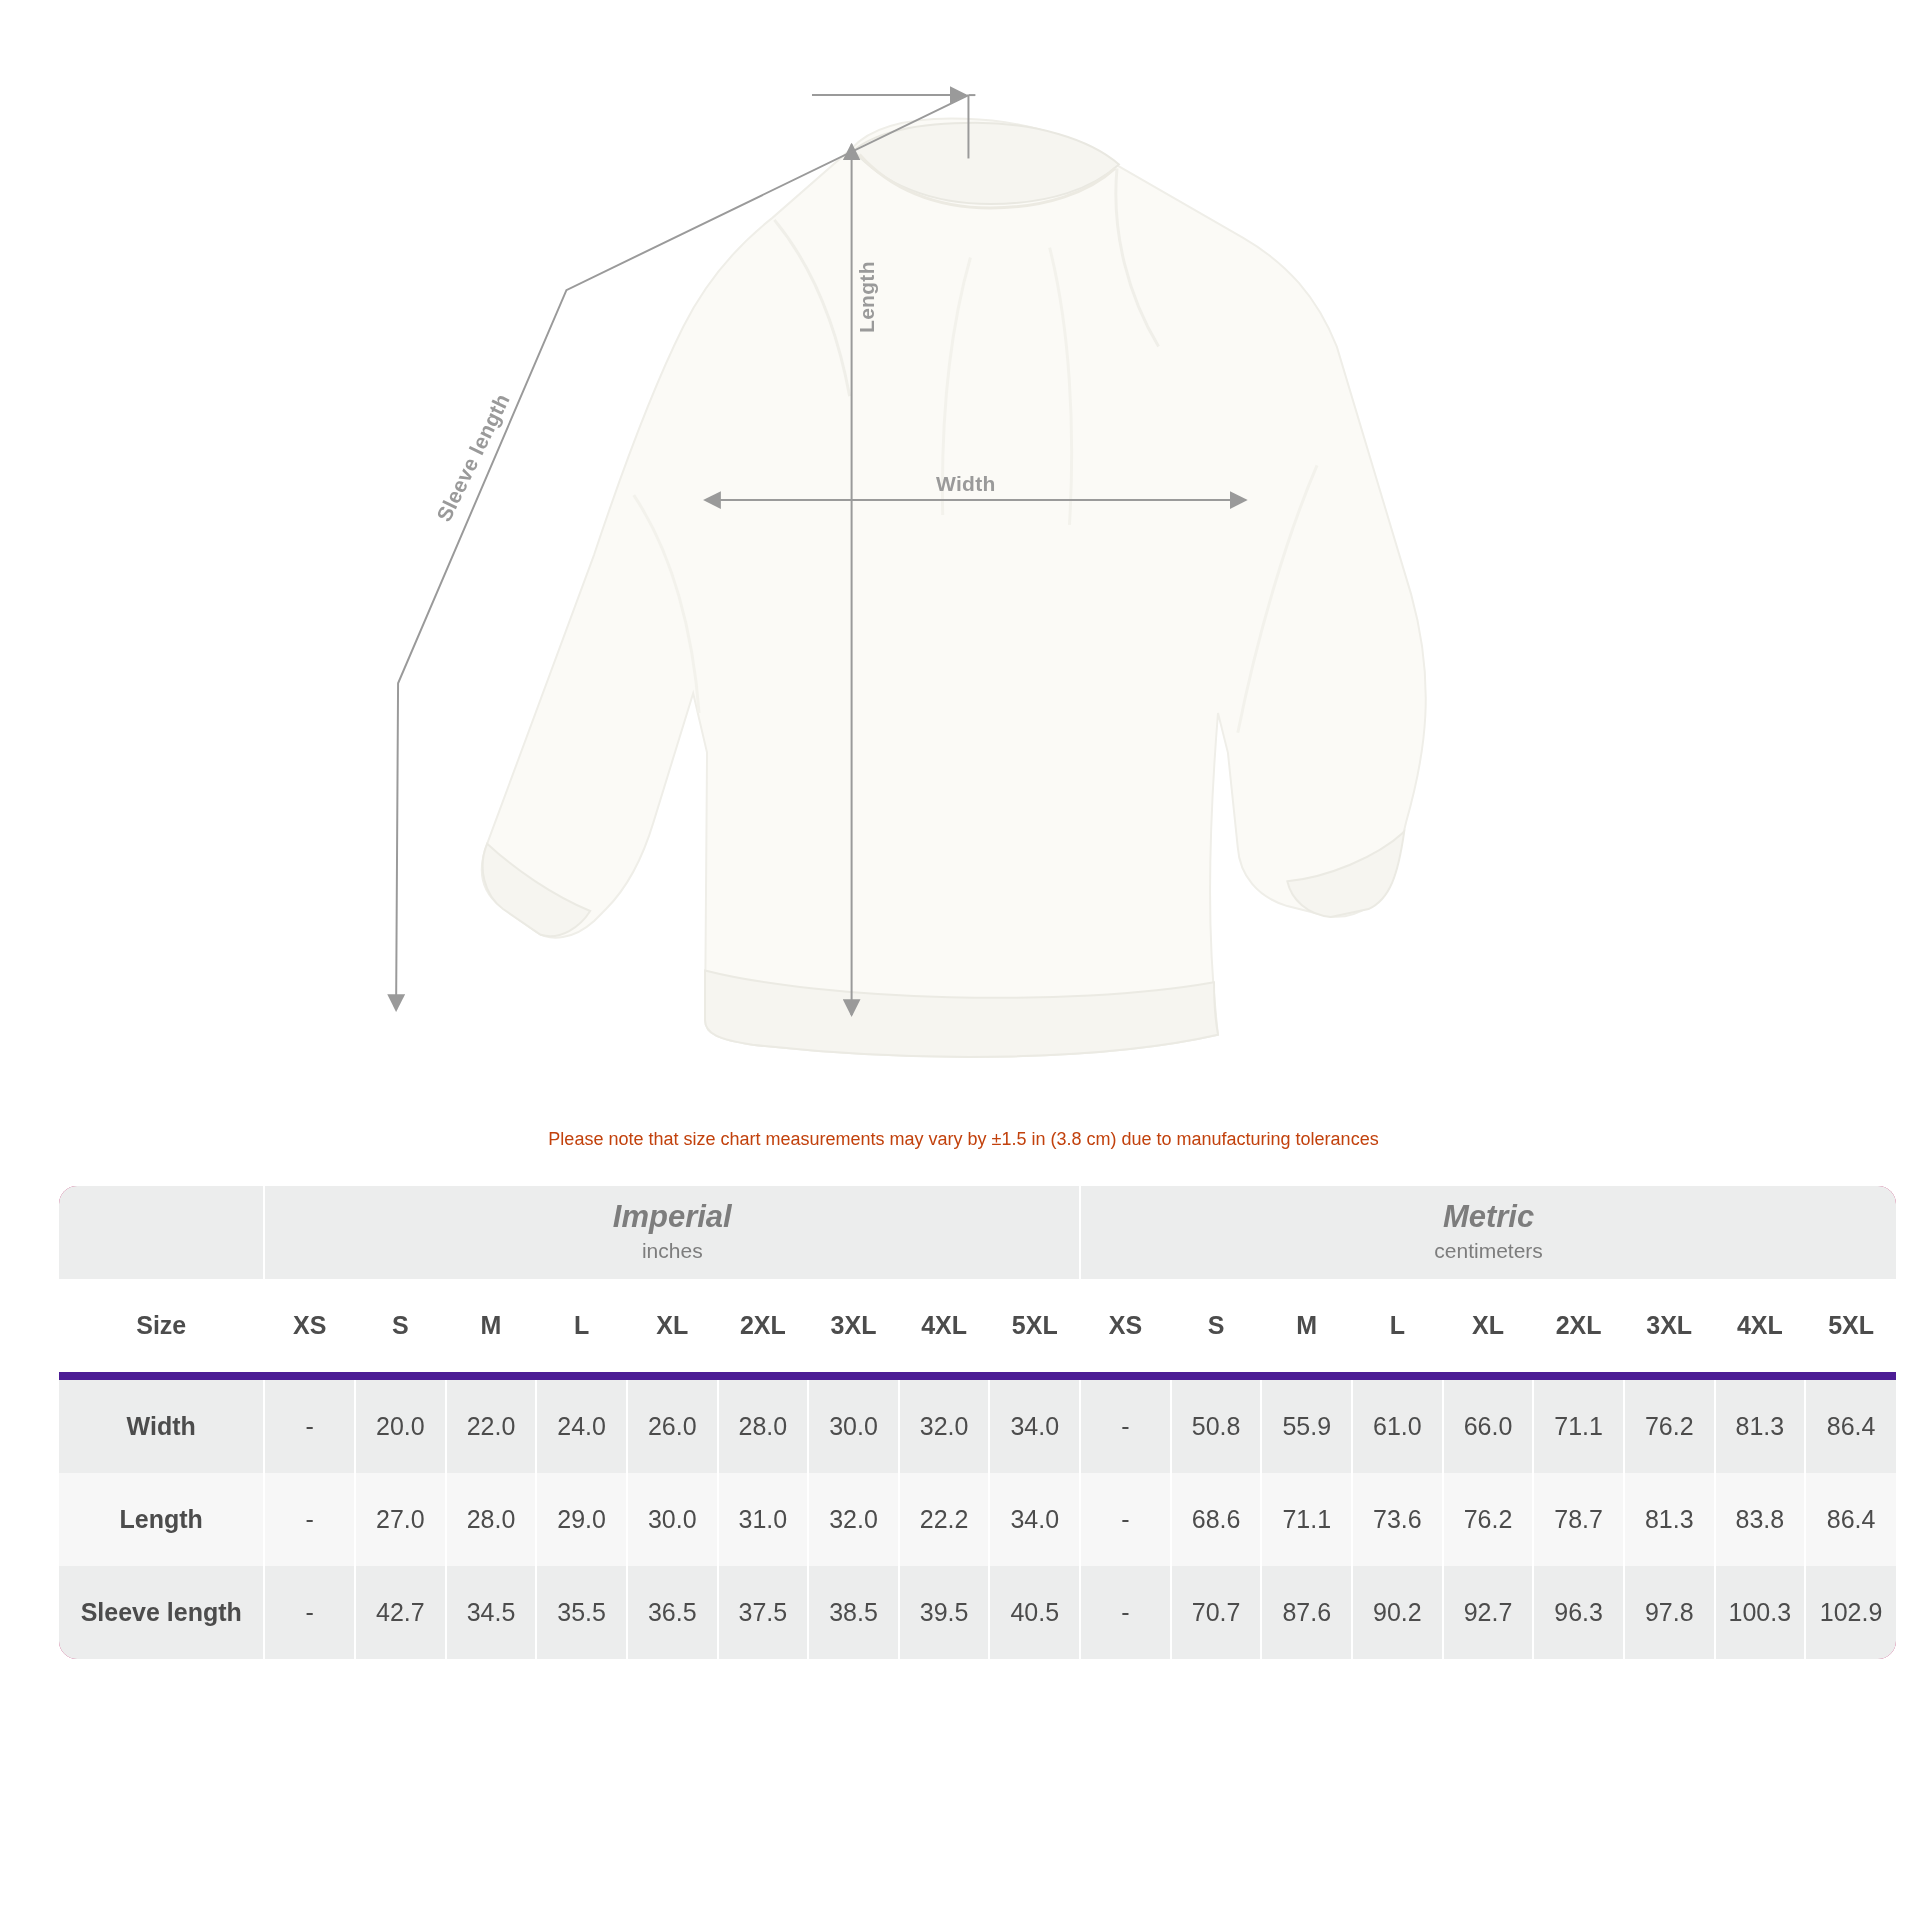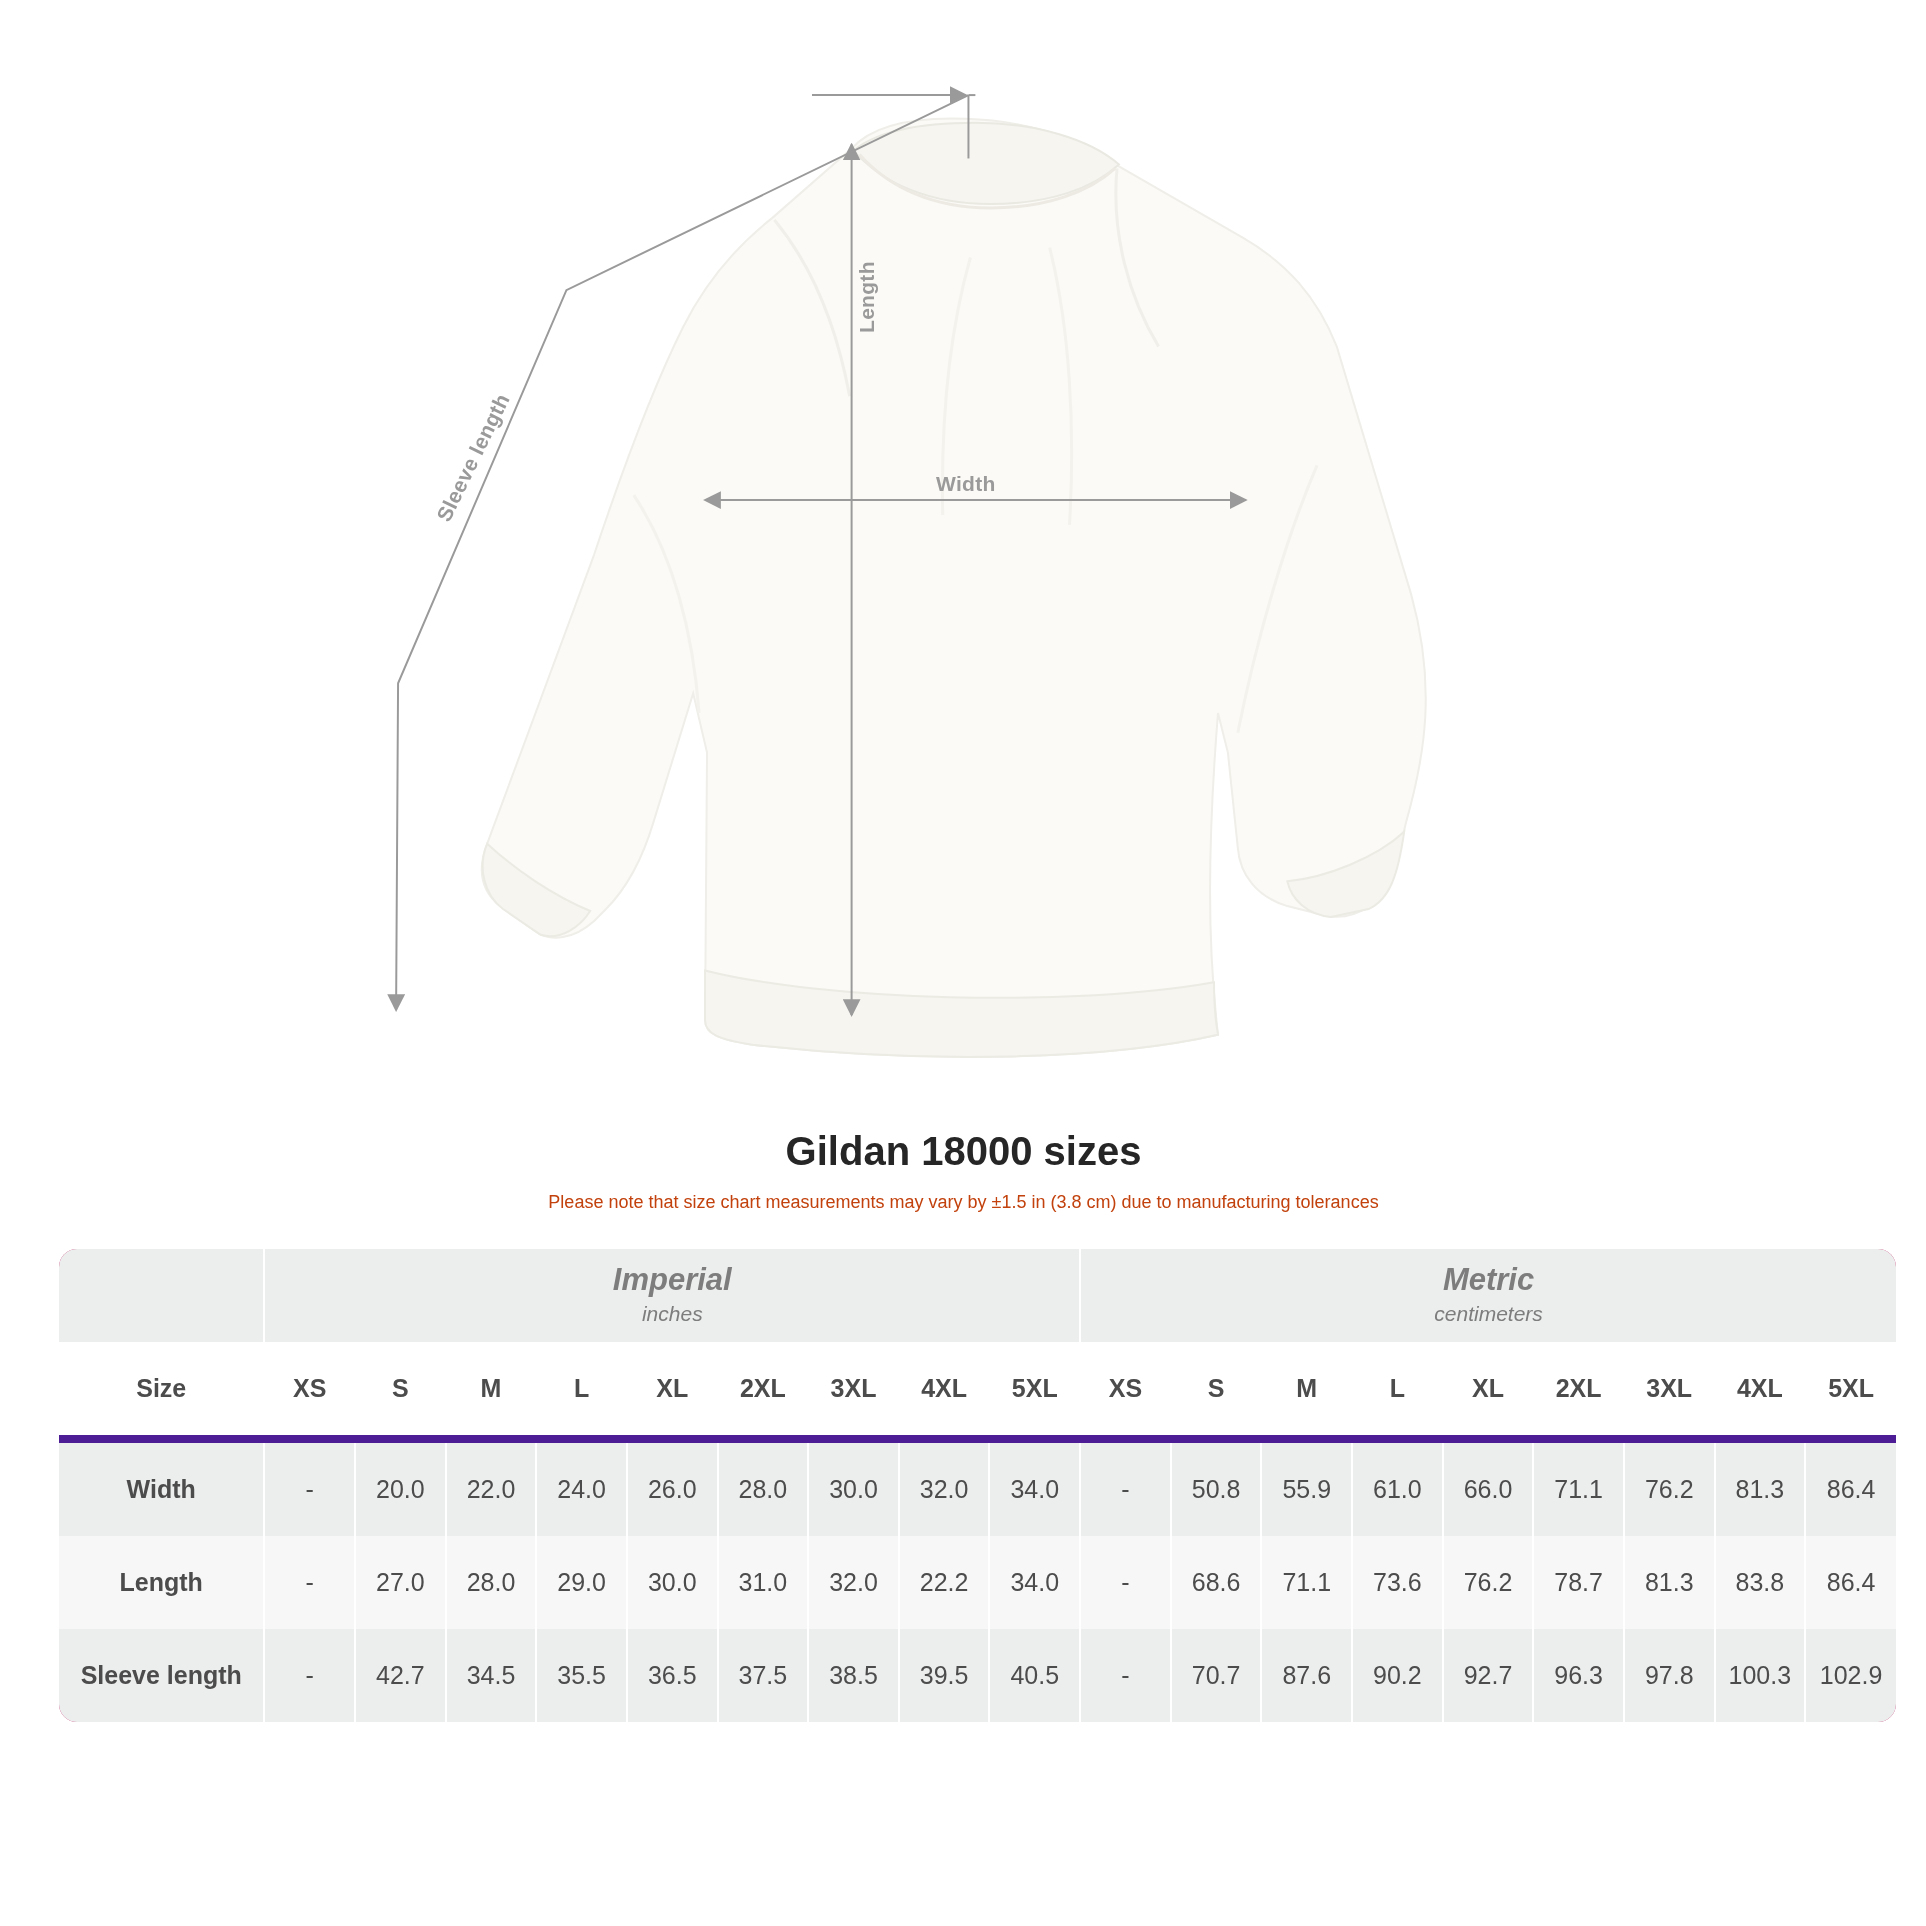--- a/index.html
+++ b/index.html
@@ -104,21 +104,20 @@
   }
   .unit-name {
     font-size: 31px;
     font-style: italic;
     font-weight: bold;
     color: #7d7d7d;
     line-height: 1.15;
   }
   .unit-sub {
     font-size: 21px;
-    font-style: italic;
     color: #7d7d7d;
     line-height: 1.5;
   }
   .hdr-row td {
     background: #ffffff;
     font-weight: bold;
     color: #5a5a5a;
     font-size: 26px;
     height: 103px;
     border-bottom: 8px solid #4c1d95;
@@ -227,21 +226,20 @@
         <line x1="820" y1="96" x2="975" y2="96" marker-end="url(#arrHead)"></line>
       </g>
     </svg>
 
     <span class="dim-label width-label">Width</span>
     <span class="dim-label length-label">Length</span>
     <span class="dim-label sleeve-label">Sleeve length</span>
   </div>
 
   <div class="title-block">
-    <h1 class="chart-title">Gildan 18000 sizes</h1>
     <p class="chart-note">Please note that size chart measurements may vary by ±1.5 in (3.8 cm) due to manufacturing tolerances</p>
   </div>
 
   <div class="table-wrap">
     <table class="size-table">
       <colgroup>
         <col class="col-rowhead">
         <col class="col-data">
           <col class="col-data">
           <col class="col-data">

